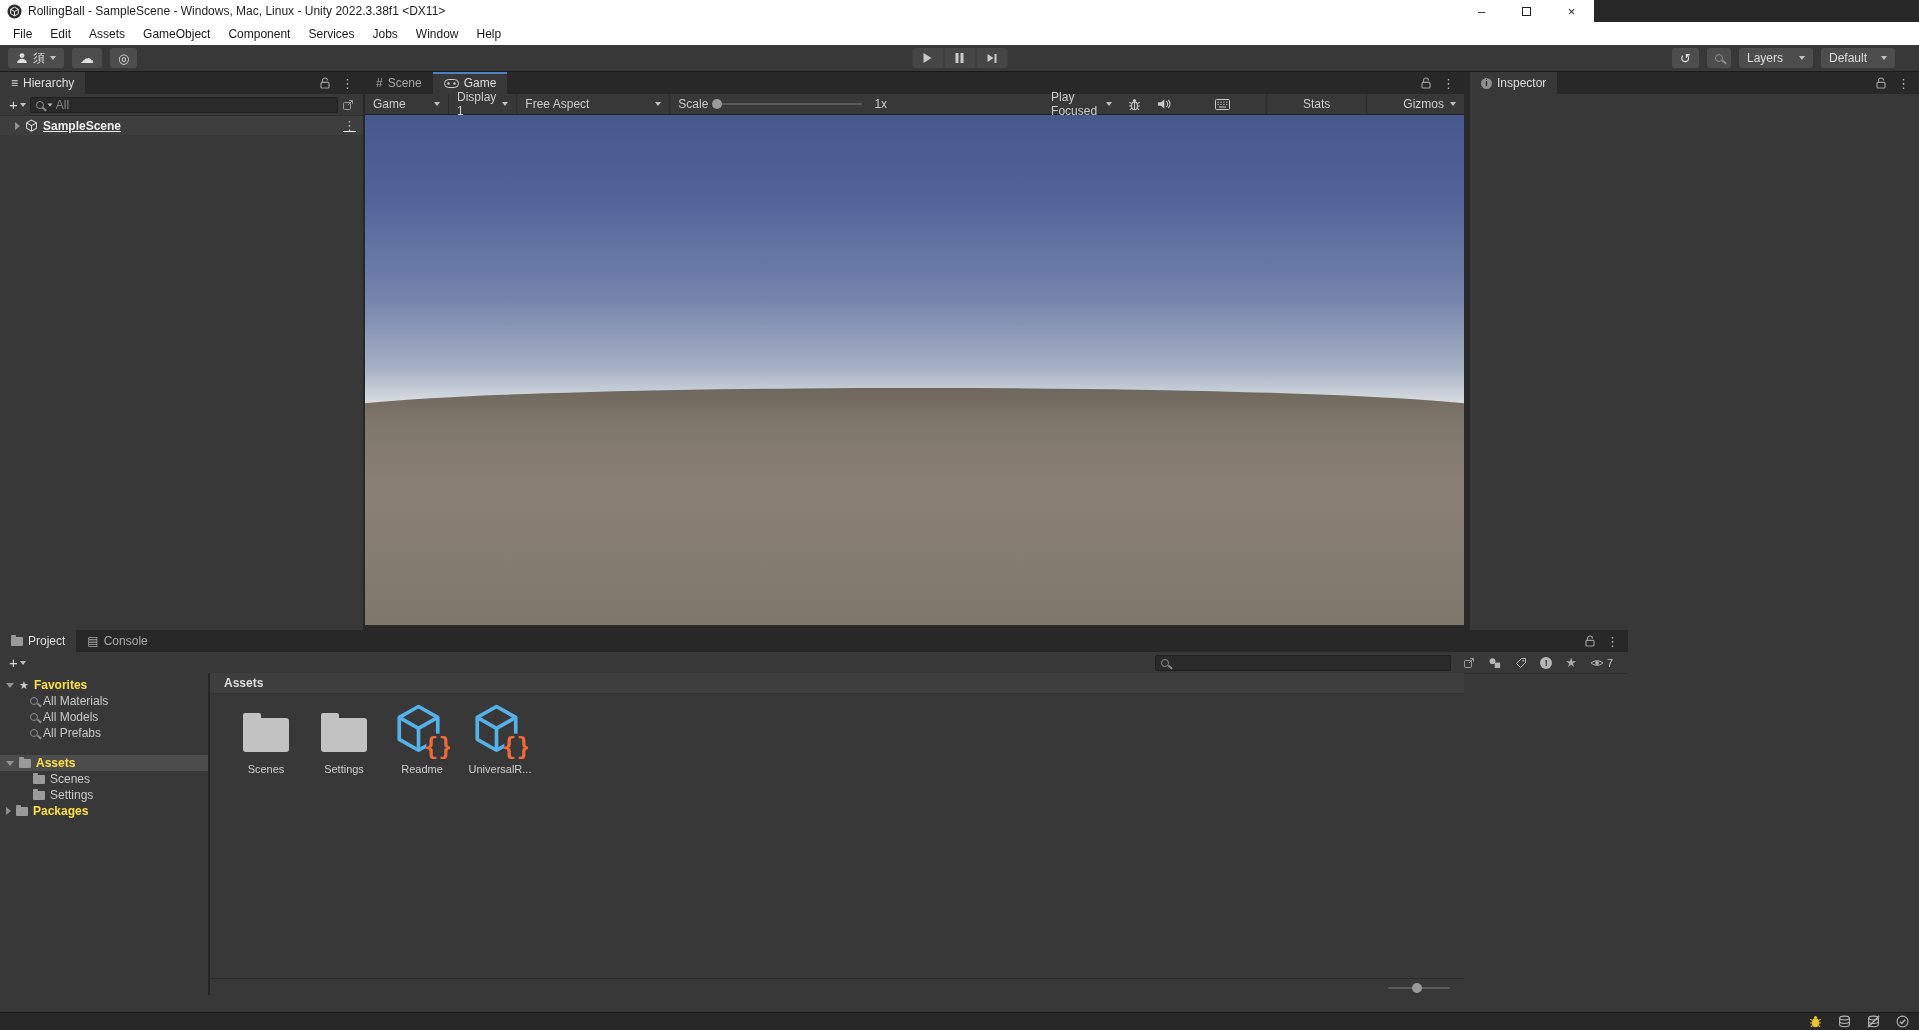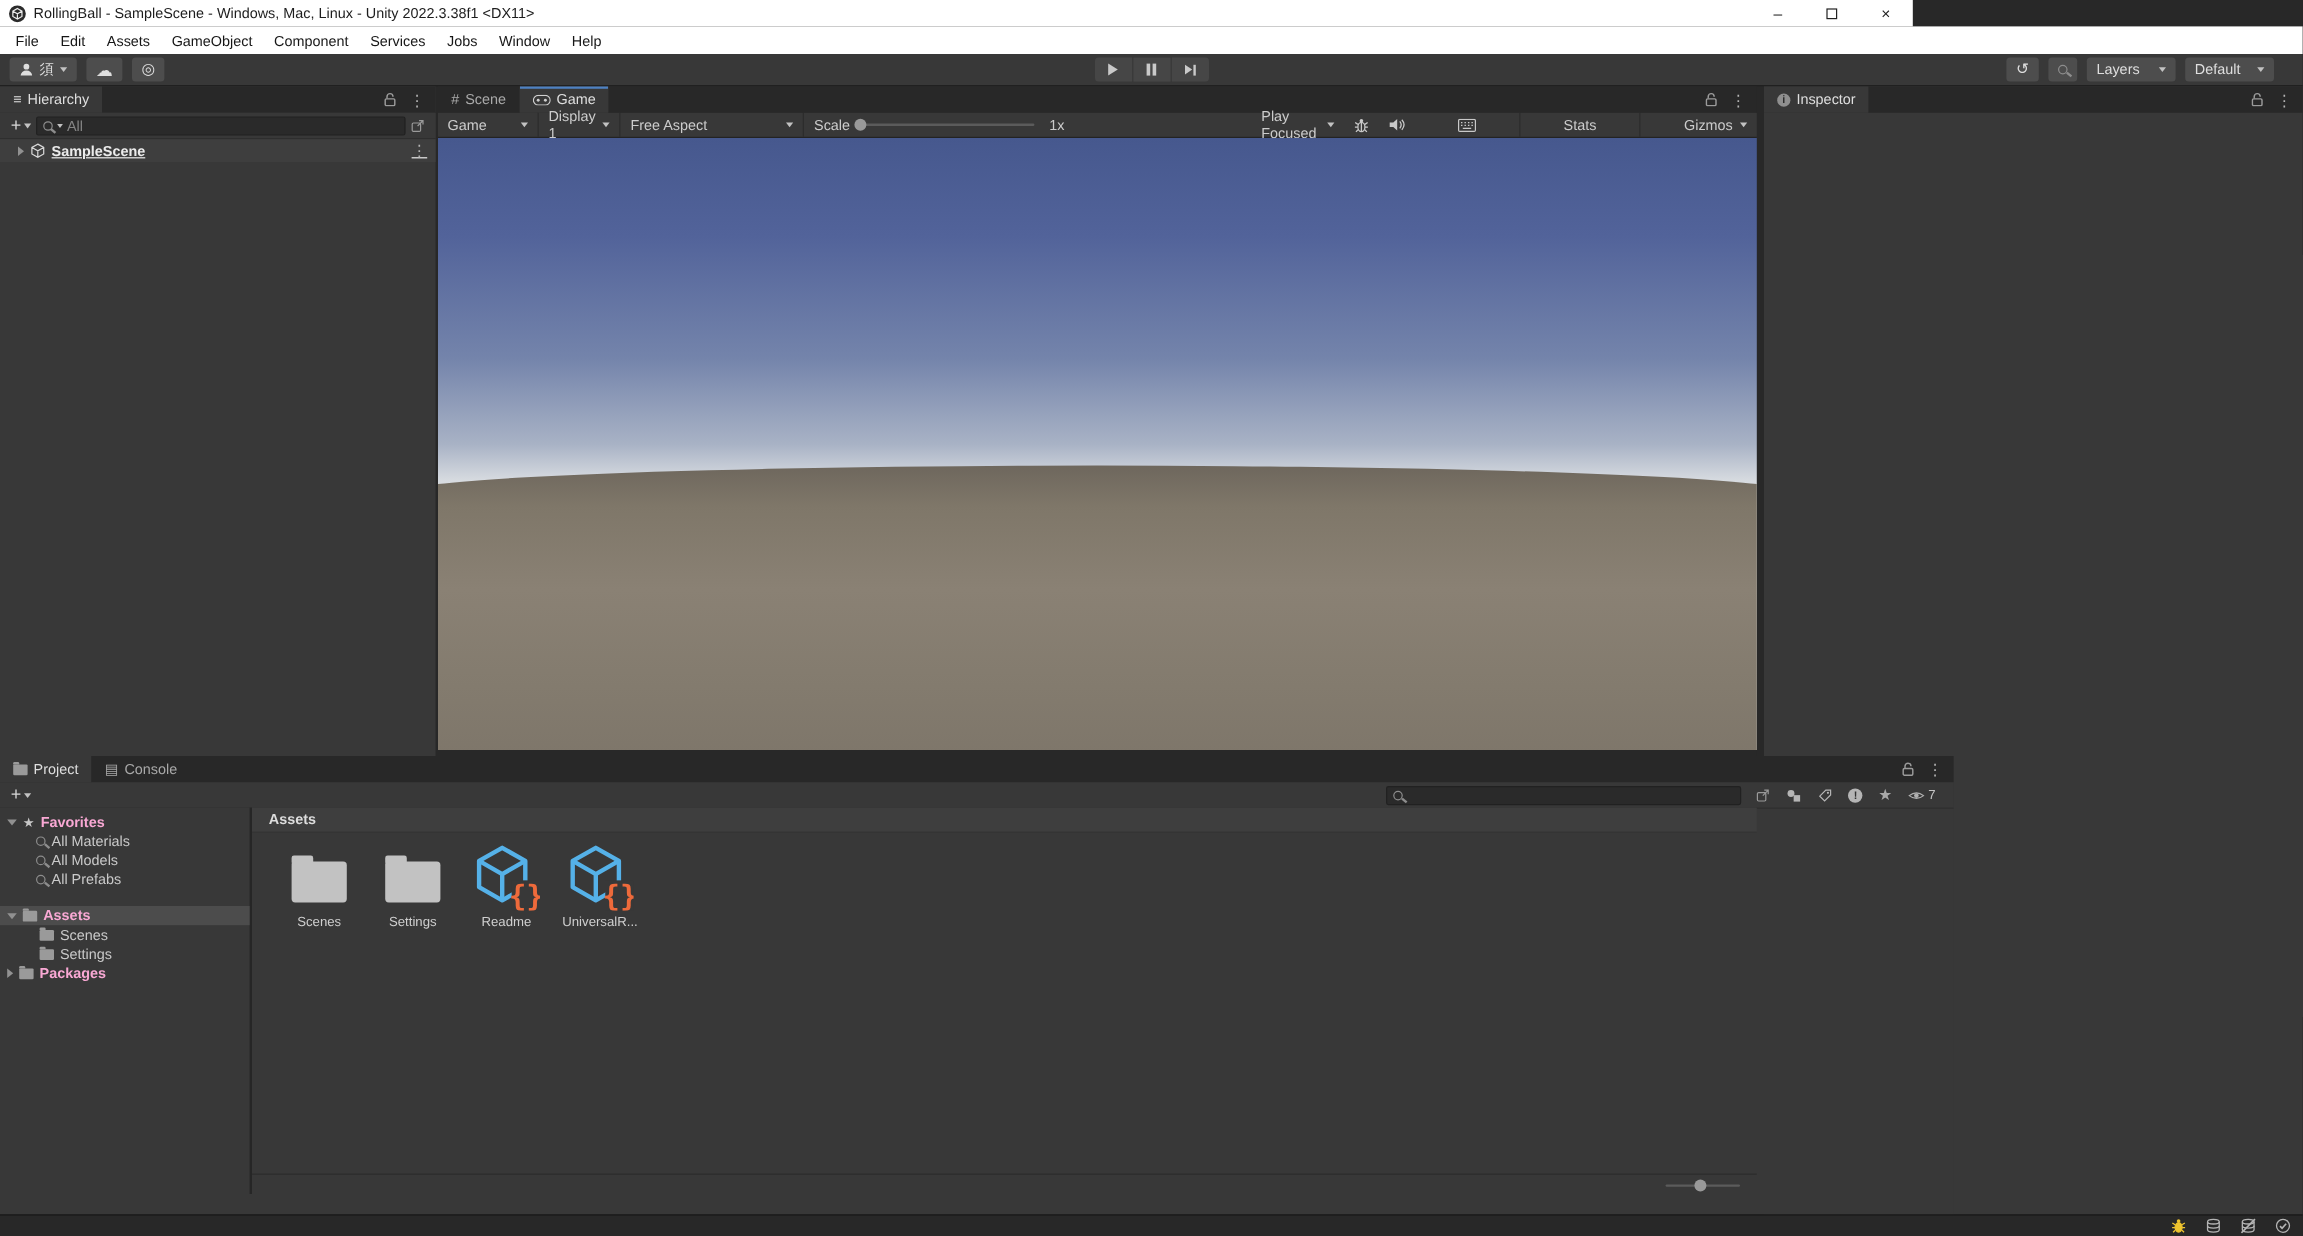--- a/index.html
+++ b/index.html
@@ -82,21 +82,21 @@
 
   
   #inspector { left:1470px; top:72px; width:449px; height:940px; background:#383838; }
   .circle-i { width:11px; height:11px; border-radius:50%; background:#8f8f8f; color:#2c2c2c; font-size:9px; font-weight:bold; display:flex; align-items:center; justify-content:center; flex:none; }
 
   
   #project { left:0; top:630px; width:1628px; height:382px; background:#383838; }
   #project-body { position:absolute; top:43px; left:0; width:1464px; height:322px; display:flex; }
   #project-tree { width:210px; height:100%; background:#383838; border-right:2px solid #262626; padding-top:4px; }
   .trow { height:16px; display:flex; align-items:center; gap:5px; color:#c9c9c9; }
-  .trow .root-label { color:#f9a8d4; font-weight:bold; }
+  .trow .root-label { color:#fde047; font-weight:bold; }
   .trow.selected { background:#4c4c4c; }
   .star-glyph { color:#c8c8c8; font-size:11px; flex:none; }
   #project-content { flex:1; position:relative; background:#383838; }
   #assets-header { height:21px; background:#3e3e3e; border-bottom:1px solid #333333; display:flex; align-items:center; padding-left:14px; font-weight:bold; color:#dddddd; }
   #assets-grid { display:flex; gap:2px; padding:8px 0 0 18px; }
   .tile { width:76px; display:flex; flex-direction:column; align-items:center; }
   .tile-icon { height:58px; display:flex; align-items:center; justify-content:center; }
   .tile-label { font-size:11px; color:#cfcfcf; margin-top:3px; max-width:74px; overflow:hidden; white-space:nowrap; }
   .bigfolder { width:46px; height:34px; background:#c2c2c2; border-radius:2px 3px 3px 3px; position:relative; margin-top:8px; }
   .bigfolder::before { content:""; position:absolute; top:-5px; left:0; width:18px; height:6px; background:#c2c2c2; border-radius:2px 2px 0 0; }

